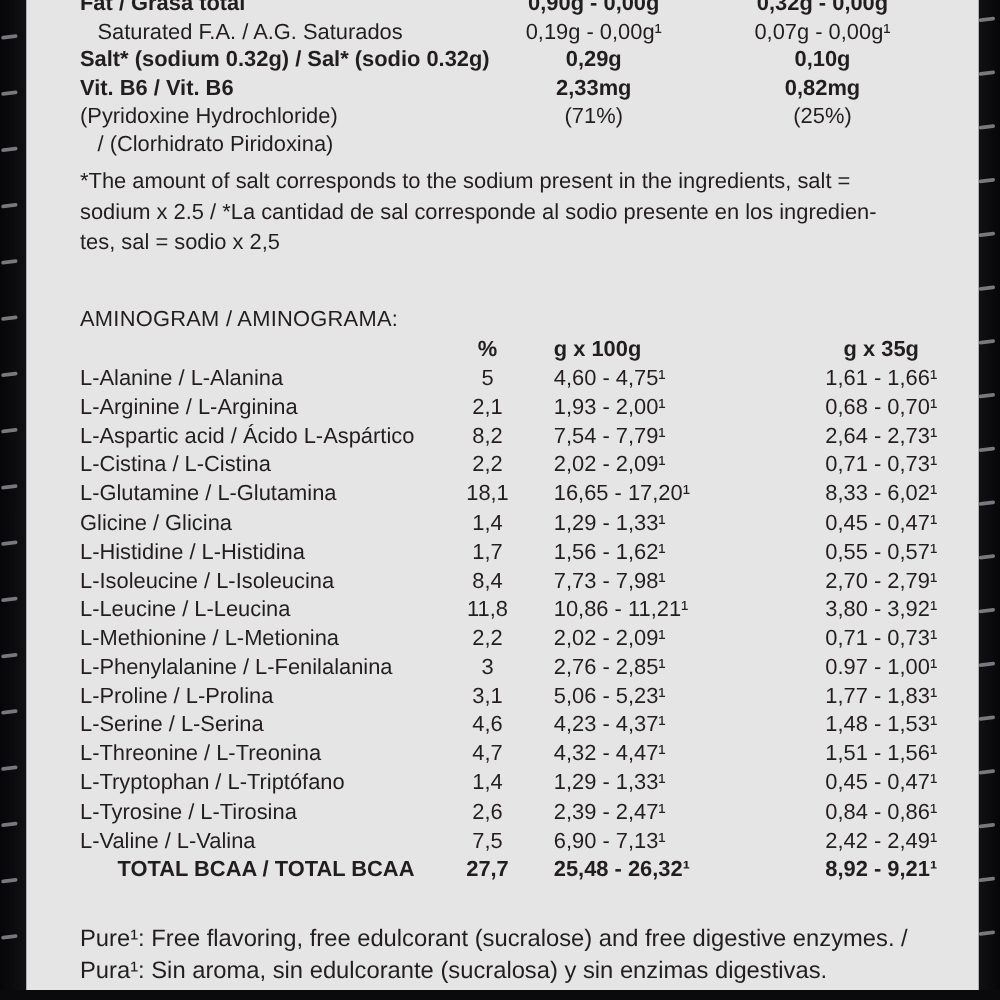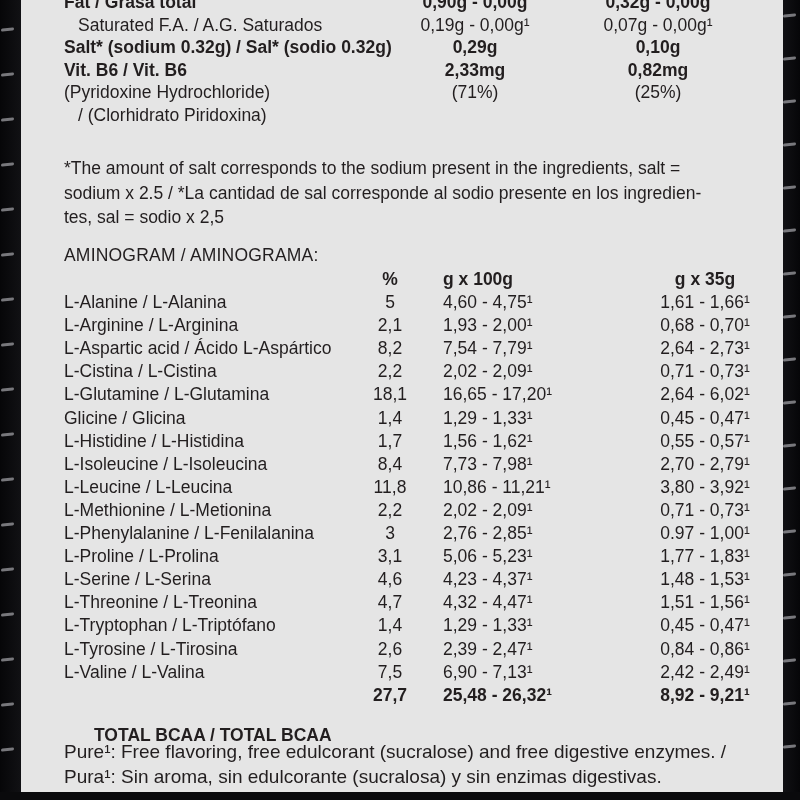--- a/index.html
+++ b/index.html
@@ -22,32 +22,32 @@
 
   
   .facts { position:absolute; top:-9px; left:0; width:800px; }
   .f-row { position:relative; height:22.6px; font-size:17.5px; line-height:22.6px; white-space:nowrap; }
   .f-label { position:absolute; left:64px; }
   .f-row.indent .f-label { left:78px; }
   .f-v1 { position:absolute; left:385px; width:180px; text-align:center; }
   .f-v2 { position:absolute; left:568px; width:180px; text-align:center; }
 
   
-  .salt-note { position:absolute; top:156px; left:64px; width:700px; font-size:17.5px; line-height:24.6px; }
+  .salt-note { position:absolute; top:132px; left:64px; width:700px; font-size:17.5px; line-height:24.6px; }
   .note-line { white-space:nowrap; }
 
   
   .amino-title { position:absolute; top:245px; left:64px; font-size:17.5px; letter-spacing:.2px; }
   .amino { position:absolute; top:268px; left:0; width:800px; }
   .a-row { position:relative; height:23.1px; font-size:17.5px; line-height:23.1px; white-space:nowrap; }
   .a-name { position:absolute; left:64px; }
   .a-pct  { position:absolute; left:330px; width:120px; text-align:center; }
   .a-g100 { position:absolute; left:443px; width:180px; }
   .a-g35  { position:absolute; left:615px; width:180px; text-align:center; }
-  .a-row.total .a-name { left:94px;margin-top:40px; }
+  .a-row.total .a-name { left:94px; }
 
   
   .pure-note { position:absolute; top:740px; left:64px; font-size:19px; line-height:24.5px; }
 </style>
 </head>
 <body>
 
 <div class="label">
 
   <div class="edge left" id="edge-left">
@@ -160,21 +160,21 @@
         <div class="a-row">
     <span class="a-name">L-Cistina / L-Cistina</span>
     <span class="a-pct">2,2</span>
     <span class="a-g100">2,02 - 2,09¹</span>
     <span class="a-g35">0,71 - 0,73¹</span>
   </div>
         <div class="a-row">
     <span class="a-name">L-Glutamine / L-Glutamina</span>
     <span class="a-pct">18,1</span>
     <span class="a-g100">16,65 - 17,20¹</span>
-    <span class="a-g35">2,64 - 6,02¹</span>
+    <span class="a-g35">8,33 - 6,02¹</span>
   </div>
         <div class="a-row">
     <span class="a-name">Glicine / Glicina</span>
     <span class="a-pct">1,4</span>
     <span class="a-g100">1,29 - 1,33¹</span>
     <span class="a-g35">0,45 - 0,47¹</span>
   </div>
         <div class="a-row">
     <span class="a-name">L-Histidine / L-Histidina</span>
     <span class="a-pct">1,7</span>

